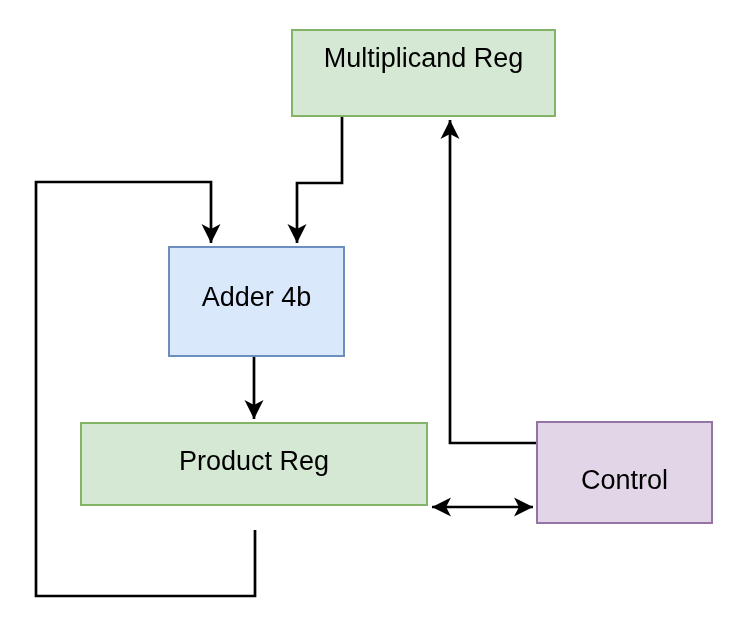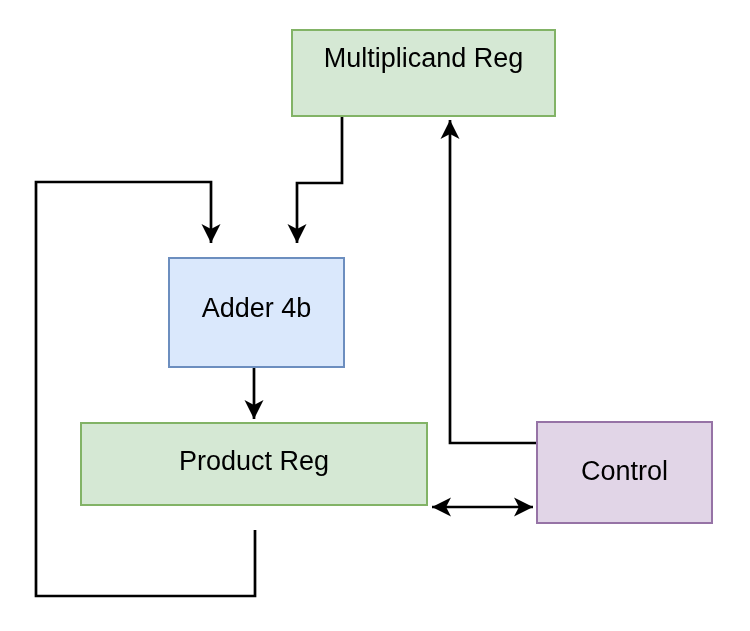--- a/index.html
+++ b/index.html
@@ -36,21 +36,21 @@
     justify-content: center;
     align-items: flex-start;
     font-size: 27px;
     line-height: 31px;
     color: #000000;
     white-space: nowrap;
   }
   .node-multiplicand { left: 291px; top: 29px;  width: 265px; height: 88px;  padding-top: 12px; }
   .node-adder        { left: 168px; top: 246px; width: 177px; height: 111px; padding-top: 34px; }
   .node-product      { left: 80px;  top: 422px; width: 348px; height: 84px; padding-top: 22px; }
-  .node-control      { left: 536px; top: 421px; width: 177px; height: 103px; padding-top: 33px; }
+  .node-control      { left: 536px; top: 421px; width: 177px; height: 103px; padding-top: 42px; }
 </style>
 </head>
 <body>
 
 <div class="canvas" style="background: rgb(255, 255, 255);">
 
   <svg class="edges" viewBox="0 0 750 631" xmlns="http://www.w3.org/2000/svg">
     <defs>
       <marker id="arrow" viewBox="0 0 10 10" refX="10" refY="5" markerWidth="19" markerHeight="23" markerUnits="userSpaceOnUse" orient="auto-start-reverse">
         <path d="M0,0 L10,5 L0,10 L2.6,5 Z" fill="#000000"></path>
@@ -65,21 +65,21 @@
 
     <path class="edge" d="M536,443 L450,443 L450,120" marker-end="url(#arrow)" style="stroke: rgb(0, 0, 0);"></path>
 
     <path class="edge" d="M432,507 L533,507" marker-start="url(#arrow)" marker-end="url(#arrow)" style="stroke: rgb(0, 0, 0);"></path>
   </svg>
 
   <div class="node node-multiplicand" style="background-color: rgb(213, 232, 212); border-color: rgb(130, 179, 102); color: rgb(0, 0, 0);">
     <span>Multiplicand Reg</span>
   </div>
 
-  <div class="node node-adder" style="background-color: rgb(218, 232, 252); border-color: rgb(108, 142, 191); color: rgb(0, 0, 0); margin-top: 11px;">
+  <div class="node node-adder" style="background-color: rgb(218, 232, 252); border-color: rgb(108, 142, 191); color: rgb(0, 0, 0);">
     <span>Adder 4b</span>
   </div>
 
   <div class="node node-product" style="background-color: rgb(213, 232, 212); border-color: rgb(130, 179, 102); color: rgb(0, 0, 0);">
     <span>Product Reg</span>
   </div>
 
   <div class="node node-control" style="background-color: rgb(225, 213, 231); border-color: rgb(150, 115, 166); color: rgb(0, 0, 0);">
     <span>Control</span>
   </div>

